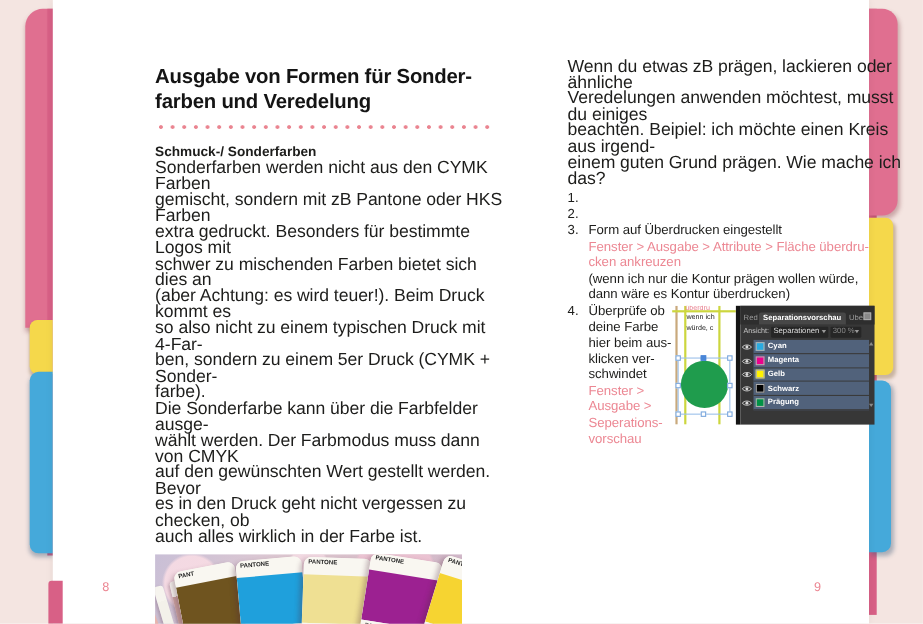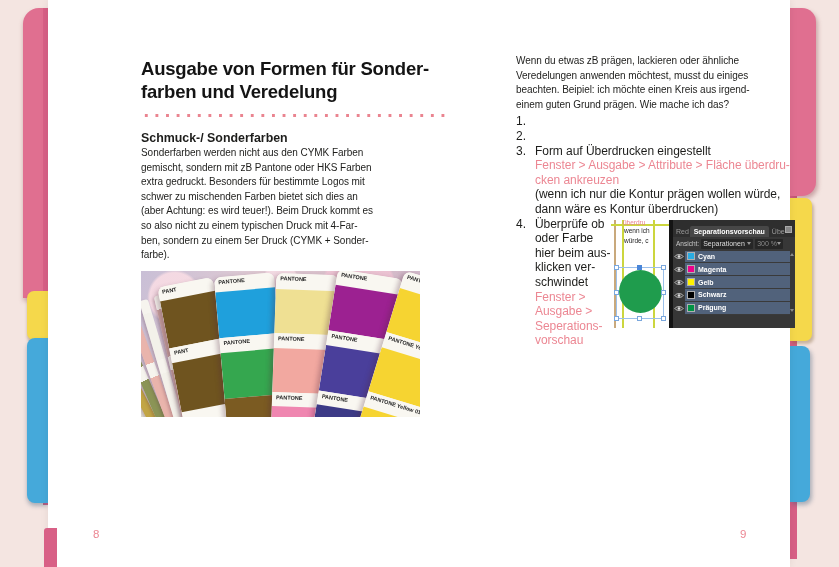--- a/index.html
+++ b/index.html
@@ -24,21 +24,21 @@
   .page{position:absolute;left:48px;top:0;width:742px;height:567px;background:#ffffff;z-index:2;box-shadow:0 0 8px rgba(0,0,0,.07);}
   .col{position:absolute;margin-left:48px;}
   .col-left{left:45px;top:57px;width:316px;}
   .col-right{left:420px;top:51px;width:310px;}
   h1.title{margin:0;font-size:18.5px;line-height:23px;font-weight:bold;letter-spacing:-.2px;white-space:pre-line;color:#141414;}
   .dots{margin-top:10px;width:306px;height:5px;
     background-image:radial-gradient(circle,#ea8490 1.6px,transparent 1.9px);
     background-size:10.6px 5px;background-repeat:repeat-x;background-position:0 50%;}
   h2.subhead{margin:13px 0 0 0;font-size:12.4px;line-height:15px;font-weight:bold;}
   h2.subhead.rh{margin:0;}
-  .body-text{margin:0;font-size:10px;line-height:14.6px;white-space:pre-line;letter-spacing:-.05px;}
+  .body-text{margin:0;font-size:16px;line-height:14.6px;white-space:pre-line;letter-spacing:-.05px;}
   .link-text{color:#ec8793;}
   .pagenum{position:absolute;top:528px;font-size:11.5px;color:#ec8793;}
   .pagenum-left{left:45px;}
   .pagenum-right{left:692px;}
   
   .nlist{margin-top:2px;}
   .li{display:flex;position:relative;}
   .li .num{width:19px;flex:0 0 19px;font-size:12px;line-height:14.6px;}
   .li .itext{font-size:12px;line-height:14.6px;white-space:pre-line;letter-spacing:-.05px;}
   
@@ -111,20 +111,25 @@
     <div class="dots"></div>
     <h2 class="subhead">Schmuck-/ Sonderfarben</h2>
     <p class="body-text">Sonderfarben werden nicht aus den CYMK Farben
 gemischt, sondern mit zB Pantone oder HKS Farben
 extra gedruckt. Besonders für bestimmte Logos mit
 schwer zu mischenden Farben bietet sich dies an
 (aber Achtung: es wird teuer!). Beim Druck kommt es
 so also nicht zu einem typischen Druck mit 4-Far-
 ben, sondern zu einem 5er Druck (CYMK + Sonder-
 farbe).</p>
+    <p class="body-text">Die Sonderfarbe kann über die Farbfelder ausge-
+wählt werden. Der Farbmodus muss dann von CMYK
+auf den gewünschten Wert gestellt werden. Bevor
+es in den Druck geht nicht vergessen zu checken, ob
+auch alles wirklich in der Farbe ist.</p>
 
   <div class="photo">
         <div class="strip" style="left: 0px; top: 40px; width: 9px; height: 130px; background: linear-gradient(rgb(246, 244, 238) 0px, rgb(246, 244, 238) 14px, rgb(46, 126, 133) 14px, rgb(46, 126, 133) 62px, rgb(246, 244, 238) 62px, rgb(246, 244, 238) 76px, rgb(46, 126, 133) 76px); transform: rotate(-34deg);"></div>
         <div class="strip" style="left: 7px; top: 37px; width: 9px; height: 130px; background: linear-gradient(rgb(246, 244, 238) 0px, rgb(246, 244, 238) 14px, rgb(227, 223, 211) 14px, rgb(227, 223, 211) 62px, rgb(246, 244, 238) 62px, rgb(246, 244, 238) 76px, rgb(227, 223, 211) 76px); transform: rotate(-30.5deg);"></div>
         <div class="strip" style="left: 14px; top: 34px; width: 9px; height: 130px; background: linear-gradient(rgb(246, 244, 238) 0px, rgb(246, 244, 238) 14px, rgb(194, 165, 69) 14px, rgb(194, 165, 69) 62px, rgb(246, 244, 238) 62px, rgb(246, 244, 238) 76px, rgb(194, 165, 69) 76px); transform: rotate(-27deg);"></div>
         <div class="strip" style="left: 21px; top: 31px; width: 9px; height: 130px; background: linear-gradient(rgb(246, 244, 238) 0px, rgb(246, 244, 238) 14px, rgb(139, 148, 86) 14px, rgb(139, 148, 86) 62px, rgb(246, 244, 238) 62px, rgb(246, 244, 238) 76px, rgb(139, 148, 86) 76px); transform: rotate(-23.5deg);"></div>
         <div class="strip" style="left: 28px; top: 28px; width: 9px; height: 130px; background: linear-gradient(rgb(246, 244, 238) 0px, rgb(246, 244, 238) 14px, rgb(233, 180, 172) 14px, rgb(233, 180, 172) 62px, rgb(246, 244, 238) 62px, rgb(246, 244, 238) 76px, rgb(233, 180, 172) 76px); transform: rotate(-20deg);"></div>
         <div class="strip" style="left: 35px; top: 25px; width: 9px; height: 130px; background: linear-gradient(rgb(246, 244, 238) 0px, rgb(246, 244, 238) 14px, rgb(243, 241, 234) 14px, rgb(243, 241, 234) 62px, rgb(246, 244, 238) 62px, rgb(246, 244, 238) 76px, rgb(243, 241, 234) 76px); transform: rotate(-16.5deg);"></div>
         <div class="strip" style="left: 42px; top: 22px; width: 9px; height: 130px; background: linear-gradient(rgb(246, 244, 238) 0px, rgb(246, 244, 238) 14px, rgb(202, 163, 160) 14px, rgb(202, 163, 160) 62px, rgb(246, 244, 238) 62px, rgb(246, 244, 238) 76px, rgb(202, 163, 160) 76px); transform: rotate(-13deg);"></div>
         <div class="pcard" style="left: 44px; top: 14px; width: 56px; height: 145px; transform: rotate(-11deg);">
@@ -188,21 +193,21 @@
           <div class="itext link-text">Fenster &gt; Ausgabe &gt; Attribute &gt; Fläche überdru-
 cken ankreuzen</div>
           <div class="itext">(wenn ich nur die Kontur prägen wollen würde,
 dann wäre es Kontur überdrucken)</div>
         </div>
       </div>
       <div class="li">
         <span class="num">4.</span>
         <div>
           <div class="itext">Überprüfe ob
-oder Farbe
+deine Farbe
 hier beim aus-
 klicken ver-
 schwindet</div>
           <div class="itext link-text">Fenster &gt;
 Ausgabe &gt;
 Seperations-
 vorschau</div>
         </div>
 
         <div class="shot">

